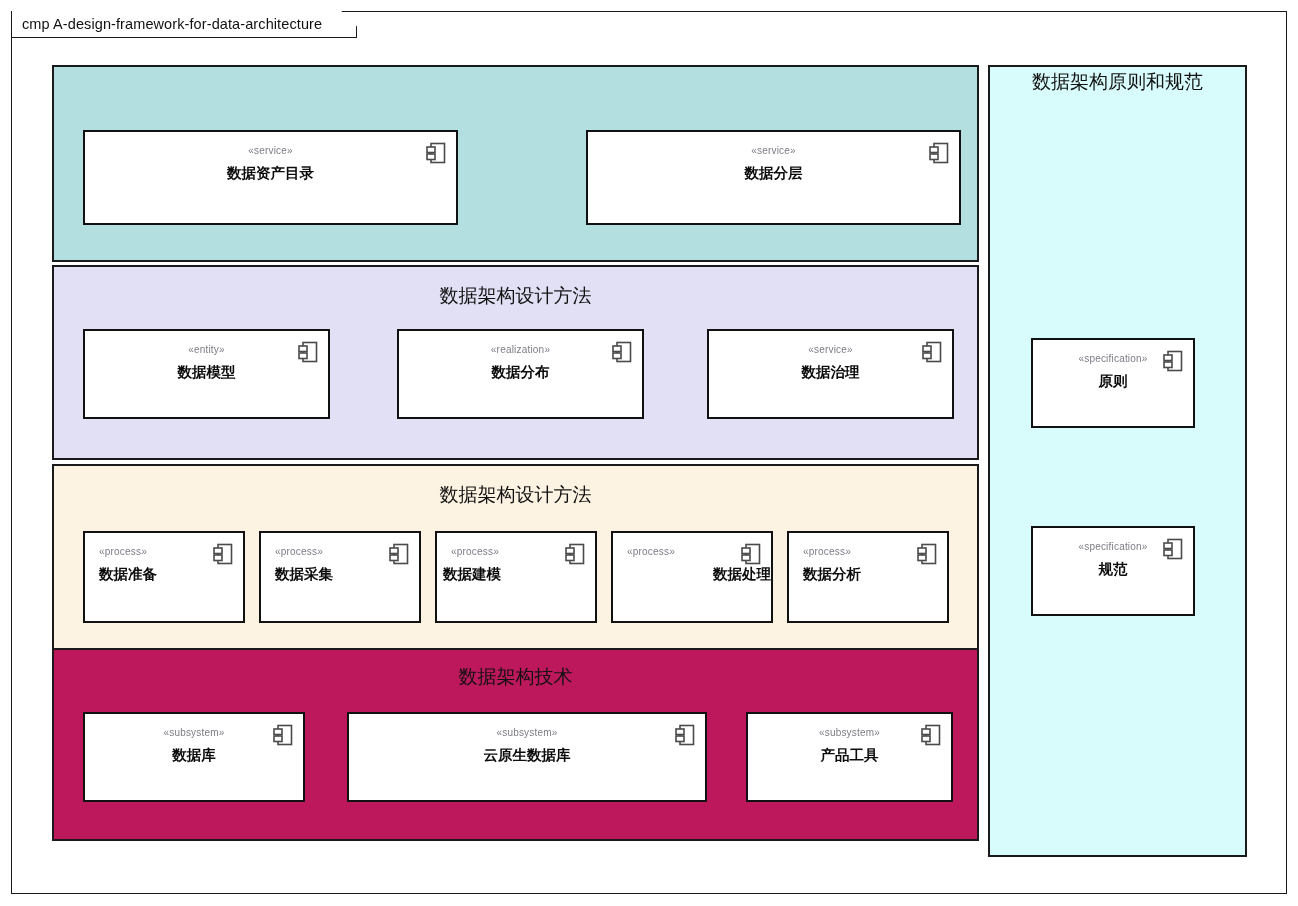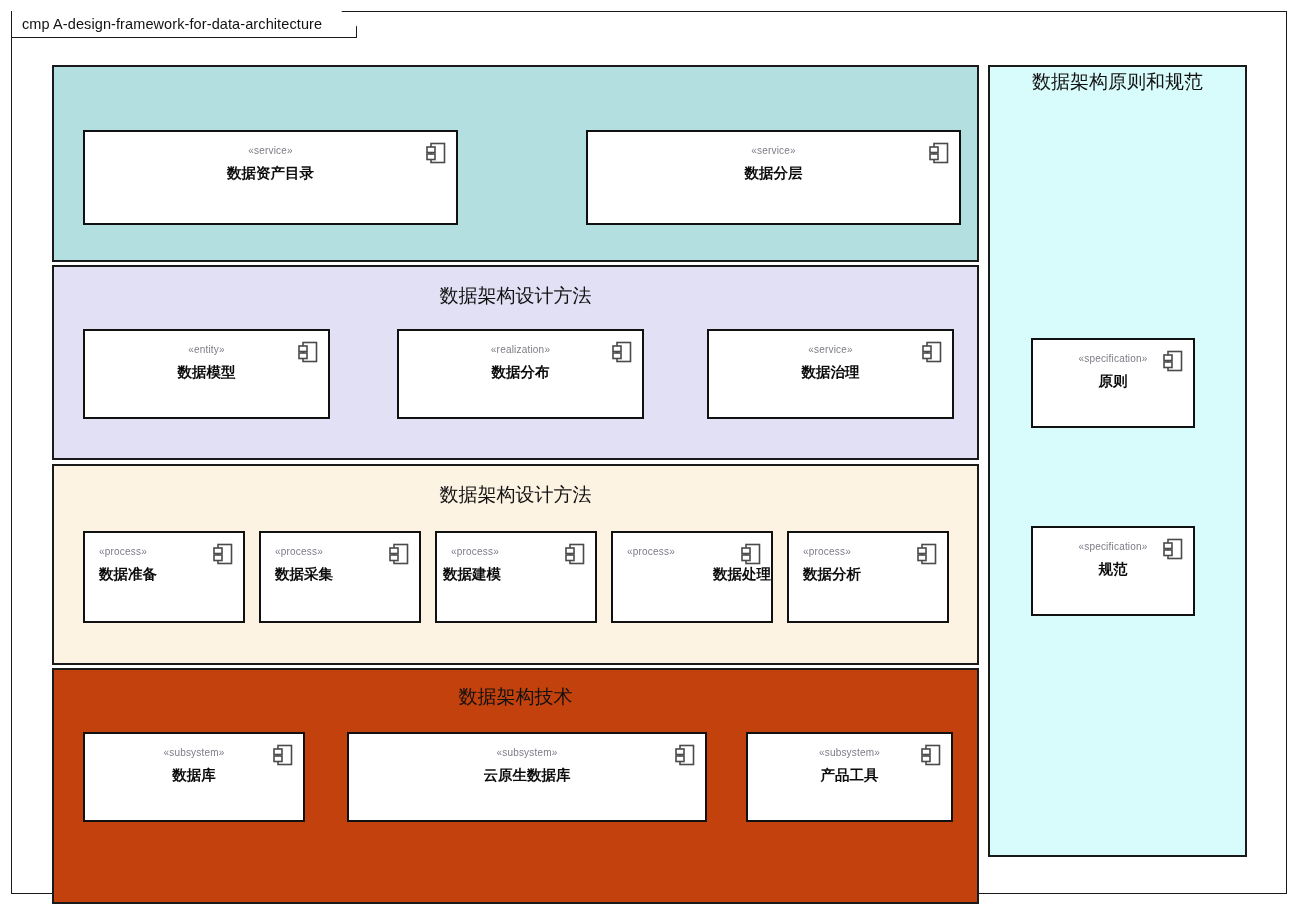--- a/index.html
+++ b/index.html
@@ -239,21 +239,21 @@
       <span class="comp-icon" style="right:10px; top:10px;">
         <svg viewBox="0 0 20 22" width="20" height="22" aria-hidden="true">
           <rect x="5" y="1.5" width="13.5" height="19" fill="#ffffff" stroke="#4a4a4a" stroke-width="1.6"></rect>
           <rect x="1" y="5" width="8" height="5.5" fill="#ffffff" stroke="#4a4a4a" stroke-width="1.6"></rect>
           <rect x="1" y="12" width="8" height="5.5" fill="#ffffff" stroke="#4a4a4a" stroke-width="1.6"></rect>
         </svg>
       </span>
     </div>
   </div>
 
-  <div class="group" style="left:52px; top:668px; width:927px; height:236px; background:#c2410c;">
+  <div class="group" style="left:52px; top:648px; width:927px; height:193px; background:#be185d;">
     <div class="group-title" style="top:14px;">数据架构技术</div>
 
     <div class="component" style="left:29px; top:62px; width:222px; height:90px;">
       <div class="comp-stereo" style="top:13px;">«subsystem»</div>
       <div class="comp-name" style="top:32px;">数据库</div>
       <span class="comp-icon" style="right:10px; top:10px;">
         <svg viewBox="0 0 20 22" width="20" height="22" aria-hidden="true">
           <rect x="5" y="1.5" width="13.5" height="19" fill="#ffffff" stroke="#4a4a4a" stroke-width="1.6"></rect>
           <rect x="1" y="5" width="8" height="5.5" fill="#ffffff" stroke="#4a4a4a" stroke-width="1.6"></rect>
           <rect x="1" y="12" width="8" height="5.5" fill="#ffffff" stroke="#4a4a4a" stroke-width="1.6"></rect>

